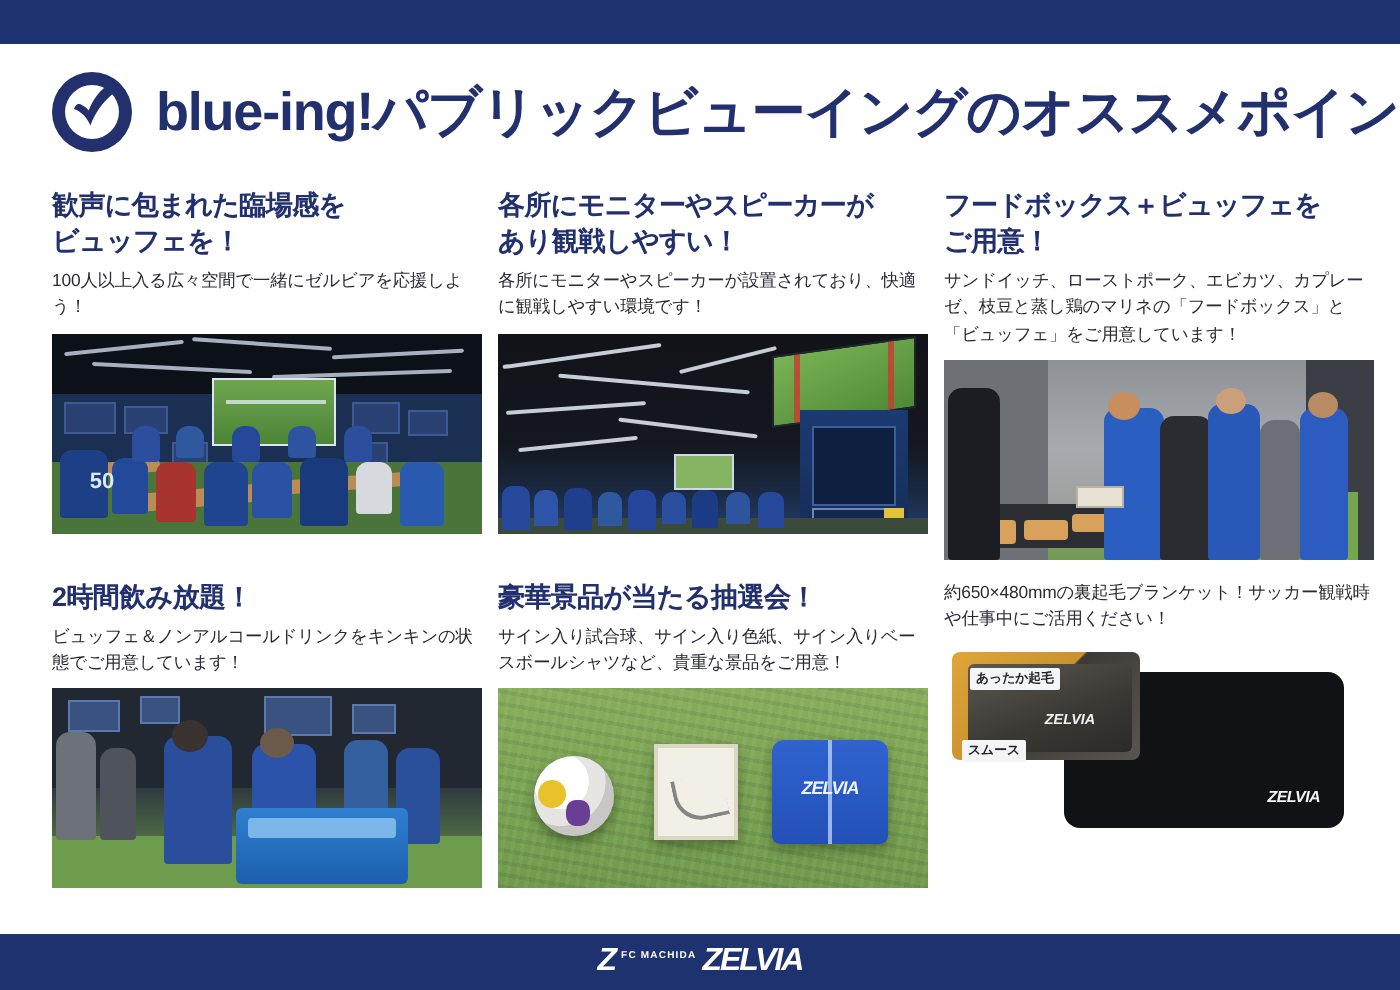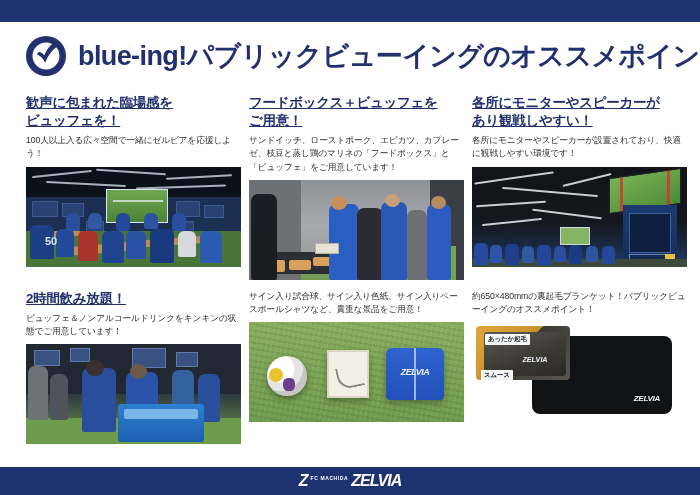--- a/index.html
+++ b/index.html
@@ -41,21 +41,20 @@
     display: grid;
     grid-template-columns: 215px 215px 215px;
     column-gap: 8px;
     row-gap: 10px;
   }
   .cell { width: 215px; }
   .cell h3 {
     font-size: 13.5px; font-weight: 700; color: #22306e;
     line-height: 1.35; letter-spacing: -0.3px;
     margin-bottom: 4px;
-    text-decoration: underline;
   }
   .cell p.desc {
     font-size: 8.7px; color: #2a2a35; line-height: 1.5;
     letter-spacing: -0.1px; margin-bottom: 6px;
   }
   .photo {
     width: 215px; height: 100px; position: relative;
     overflow: hidden; background: #20242c;
   }
   .row2 .photo { height: 100px; }
@@ -258,20 +257,58 @@
         <div class="person" style="left:62px;bottom:38px;width:14px;height:16px;background:#30589f"></div>
         <div class="person" style="left:90px;bottom:36px;width:14px;height:18px;background:#26489a"></div>
         <div class="person" style="left:118px;bottom:38px;width:14px;height:16px;background:#2e539f"></div>
         <div class="person" style="left:146px;bottom:36px;width:14px;height:18px;background:#2b4f9e"></div>
         <div class="num">50</div>
       </div>
     </div>
 
     <div class="cell">
       <h3>
+        <span>各所にモニターやスピーカーが</span><br>
+        <span>あり観戦しやすい！</span>
+      </h3>
+      <p class="desc">各所にモニターやスピーカーが設置されており、快適に観戦しやすい環境です！</p>
+      <div class="photo p2">
+        <div class="squig" style="left:2px;top:10px;width:80px;transform:rotate(-8deg)"></div>
+        <div class="squig" style="left:30px;top:24px;width:96px;transform:rotate(5deg)"></div>
+        <div class="squig" style="left:4px;top:36px;width:70px;transform:rotate(-4deg)"></div>
+        <div class="squig" style="left:60px;top:46px;width:70px;transform:rotate(7deg)"></div>
+        <div class="squig" style="left:10px;top:54px;width:60px;transform:rotate(-6deg)"></div>
+        <div class="squig" style="left:90px;top:12px;width:50px;transform:rotate(-14deg)"></div>
+        <div class="monitor">
+          <div class="stripe" style="left:10px"></div>
+          <div class="stripe" style="right:10px"></div>
+        </div>
+        <div class="pillar">
+          <div class="poster"></div>
+          <div class="badge"></div>
+          <div class="badge2"></div>
+        </div>
+        <div class="smallscr"></div>
+        <div class="floor"></div>
+        <div class="crowd">
+          <div class="ph" style="left:2px;bottom:2px;width:14px;height:22px;background:#27499c"></div>
+          <div class="ph" style="left:18px;bottom:4px;width:12px;height:18px;background:#2d54a8"></div>
+          <div class="ph" style="left:33px;bottom:2px;width:14px;height:21px;background:#1f3f8d"></div>
+          <div class="ph" style="left:50px;bottom:4px;width:12px;height:17px;background:#30589f"></div>
+          <div class="ph" style="left:65px;bottom:2px;width:14px;height:20px;background:#23469b"></div>
+          <div class="ph" style="left:82px;bottom:5px;width:12px;height:16px;background:#2b4f9e"></div>
+          <div class="ph" style="left:97px;bottom:3px;width:13px;height:19px;background:#1c3b85"></div>
+          <div class="ph" style="left:114px;bottom:5px;width:12px;height:16px;background:#2e539f"></div>
+          <div class="ph" style="left:130px;bottom:3px;width:13px;height:18px;background:#26489a"></div>
+        </div>
+      </div>
+    </div>
+
+    <div class="cell">
+      <h3>
         <span>フードボックス＋ビュッフェを</span><br>
         <span>ご用意！</span>
       </h3>
       <p class="desc">サンドイッチ、ローストポーク、エビカツ、カプレーゼ、枝豆と蒸し鶏のマリネの「フードボックス」と「ビュッフェ」をご用意しています！</p>
       <div class="photo p3">
         <div class="wallL"></div>
         <div class="wallR"></div>
         <div class="grass"></div>
         <div class="counter"></div>
         <div class="food" style="left:10px;bottom:8px;width:26px;height:12px"></div>
@@ -283,58 +320,20 @@
         <div class="pp" style="left:132px;top:22px;width:26px;height:78px;background:#2a58b8"></div>
         <div class="pp" style="left:158px;top:30px;width:20px;height:70px;background:#6c6f76"></div>
         <div class="pp" style="left:178px;top:24px;width:24px;height:76px;background:#2c5cc0"></div>
         <div class="pp" style="left:82px;top:16px;width:16px;height:14px;background:#c98e5e;border-radius:50%"></div>
         <div class="pp" style="left:136px;top:14px;width:15px;height:13px;background:#caa07a;border-radius:50%"></div>
         <div class="pp" style="left:182px;top:16px;width:15px;height:13px;background:#b88b63;border-radius:50%"></div>
         <div class="tray"></div>
       </div>
     </div>
 
-    <div class="cell">
-      <h3>
-        <span>各所にモニターやスピーカーが</span><br>
-        <span>あり観戦しやすい！</span>
-      </h3>
-      <p class="desc">各所にモニターやスピーカーが設置されており、快適に観戦しやすい環境です！</p>
-      <div class="photo p2">
-        <div class="squig" style="left:2px;top:10px;width:80px;transform:rotate(-8deg)"></div>
-        <div class="squig" style="left:30px;top:24px;width:96px;transform:rotate(5deg)"></div>
-        <div class="squig" style="left:4px;top:36px;width:70px;transform:rotate(-4deg)"></div>
-        <div class="squig" style="left:60px;top:46px;width:70px;transform:rotate(7deg)"></div>
-        <div class="squig" style="left:10px;top:54px;width:60px;transform:rotate(-6deg)"></div>
-        <div class="squig" style="left:90px;top:12px;width:50px;transform:rotate(-14deg)"></div>
-        <div class="monitor">
-          <div class="stripe" style="left:10px"></div>
-          <div class="stripe" style="right:10px"></div>
-        </div>
-        <div class="pillar">
-          <div class="poster"></div>
-          <div class="badge"></div>
-          <div class="badge2"></div>
-        </div>
-        <div class="smallscr"></div>
-        <div class="floor"></div>
-        <div class="crowd">
-          <div class="ph" style="left:2px;bottom:2px;width:14px;height:22px;background:#27499c"></div>
-          <div class="ph" style="left:18px;bottom:4px;width:12px;height:18px;background:#2d54a8"></div>
-          <div class="ph" style="left:33px;bottom:2px;width:14px;height:21px;background:#1f3f8d"></div>
-          <div class="ph" style="left:50px;bottom:4px;width:12px;height:17px;background:#30589f"></div>
-          <div class="ph" style="left:65px;bottom:2px;width:14px;height:20px;background:#23469b"></div>
-          <div class="ph" style="left:82px;bottom:5px;width:12px;height:16px;background:#2b4f9e"></div>
-          <div class="ph" style="left:97px;bottom:3px;width:13px;height:19px;background:#1c3b85"></div>
-          <div class="ph" style="left:114px;bottom:5px;width:12px;height:16px;background:#2e539f"></div>
-          <div class="ph" style="left:130px;bottom:3px;width:13px;height:18px;background:#26489a"></div>
-        </div>
-      </div>
-    </div>
-
     <div class="cell row2">
       <h3>
         <span>2時間飲み放題！</span>
       </h3>
       <p class="desc">ビュッフェ＆ノンアルコールドリンクをキンキンの状態でご用意しています！</p>
       <div class="photo p4">
         <div class="backwall"></div>
         <div class="scr" style="left:8px;top:6px;width:26px;height:16px"></div>
         <div class="scr" style="left:44px;top:4px;width:20px;height:14px"></div>
         <div class="scr" style="left:106px;top:4px;width:34px;height:20px"></div>
@@ -346,38 +345,41 @@
         <div class="pp" style="left:100px;top:28px;width:32px;height:52px;background:#2b53aa"></div>
         <div class="pp" style="left:146px;top:26px;width:22px;height:50px;background:#35609f"></div>
         <div class="pp" style="left:172px;top:30px;width:22px;height:48px;background:#2a4f9b"></div>
         <div class="pp" style="left:60px;top:16px;width:18px;height:16px;background:#3a3230;border-radius:50%"></div>
         <div class="pp" style="left:104px;top:20px;width:17px;height:15px;background:#6b5a4a;border-radius:50%"></div>
         <div class="cooler"></div>
       </div>
     </div>
 
     <div class="cell row2">
+      <h3>
+        <span>豪華景品が当たる抽選会！</span>
+      </h3>
       <p class="desc">サイン入り試合球、サイン入り色紙、サイン入りベースボールシャツなど、貴重な景品をご用意！</p>
       <div class="photo p5">
         <div class="turf"></div>
         <div class="ball">
           <i style="left:2px;top:12px;width:14px;height:14px;border-radius:50%"></i>
           <span class="v" style="left:16px;top:22px;width:12px;height:13px;border-radius:40%"></span>
         </div>
         <div class="shikishi">
           <span class="sig"></span>
         </div>
         <div class="shirt">
           <span class="z">ZELVIA</span>
         </div>
       </div>
     </div>
 
     <div class="cell row2">
-      <p class="desc">約650×480mmの裏起毛ブランケット！パブリックビューイングのオススメポイント！</p>
+      <p class="desc">約650×480mmの裏起毛ブランケット！サッカー観戦時や仕事中にご活用ください！</p>
       <div class="photo p6">
         <div class="blank-black">
           <span class="zmark">ZELVIA</span>
         </div>
         <div class="fold">
           <div class="foldinner"></div>
           <span class="tag tag1">あったか起毛</span>
           <span class="tag tag2">スムース</span>
           <span class="zmark2">ZELVIA</span>
         </div>

